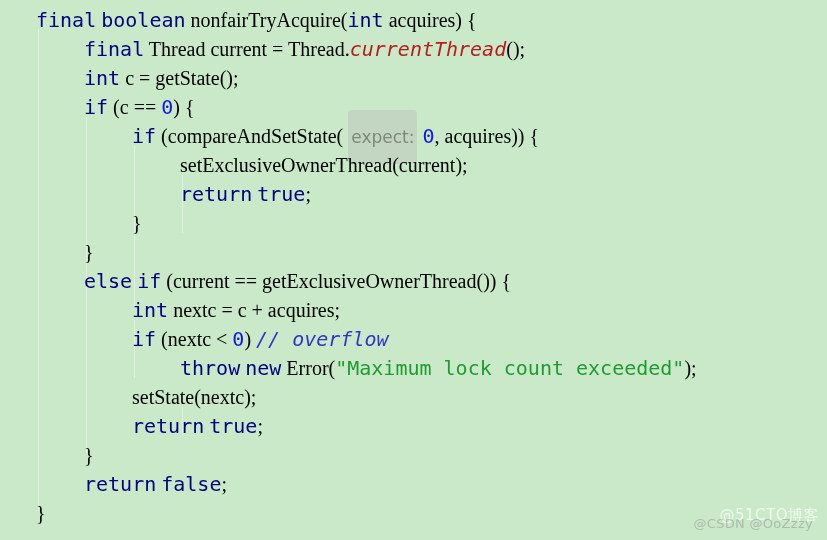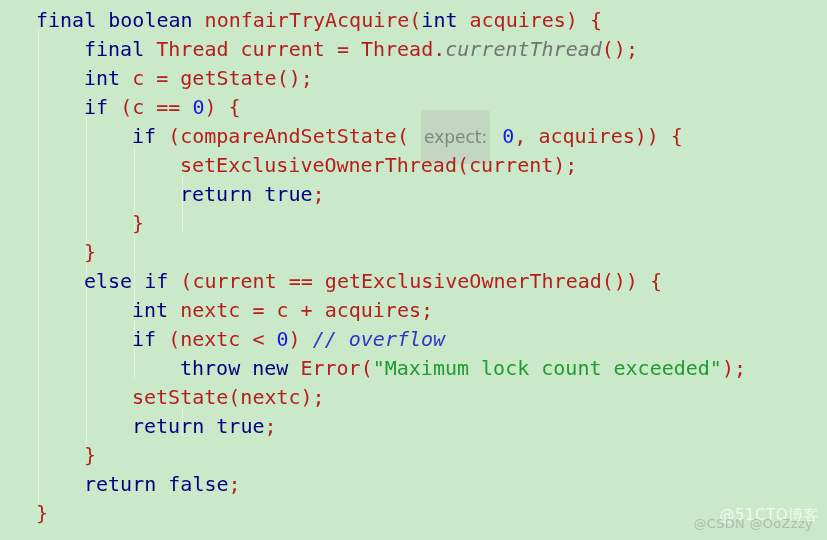--- a/index.html
+++ b/index.html
@@ -47,22 +47,22 @@
     height: 29px;
     padding-left: 36px;
     white-space: pre;
   }
 
   
   .kw      { color: #000080; font-weight: normal; }
   .num     { color: #1414ee; }
   .str     { color: #1f9b2f; }
   .cmt     { color: #3333c8; font-style: italic; font-weight: normal; }
-  .stat    { color: #737373; font-style: italic; }
-  .plain   { color: #b91c1c; }
+  .stat    { color: #b91c1c; font-style: italic; }
+  .plain   { color: #000000; font-family: Liberation Serif, serif; }
 
   
   .hint {
     background: #c2d6c2;
     color: #7b8a7b;
     border-radius: 4px;
     padding: 17px 3px;
     font-size: 17px;
     font-family: "DejaVu Sans", sans-serif;
   }

